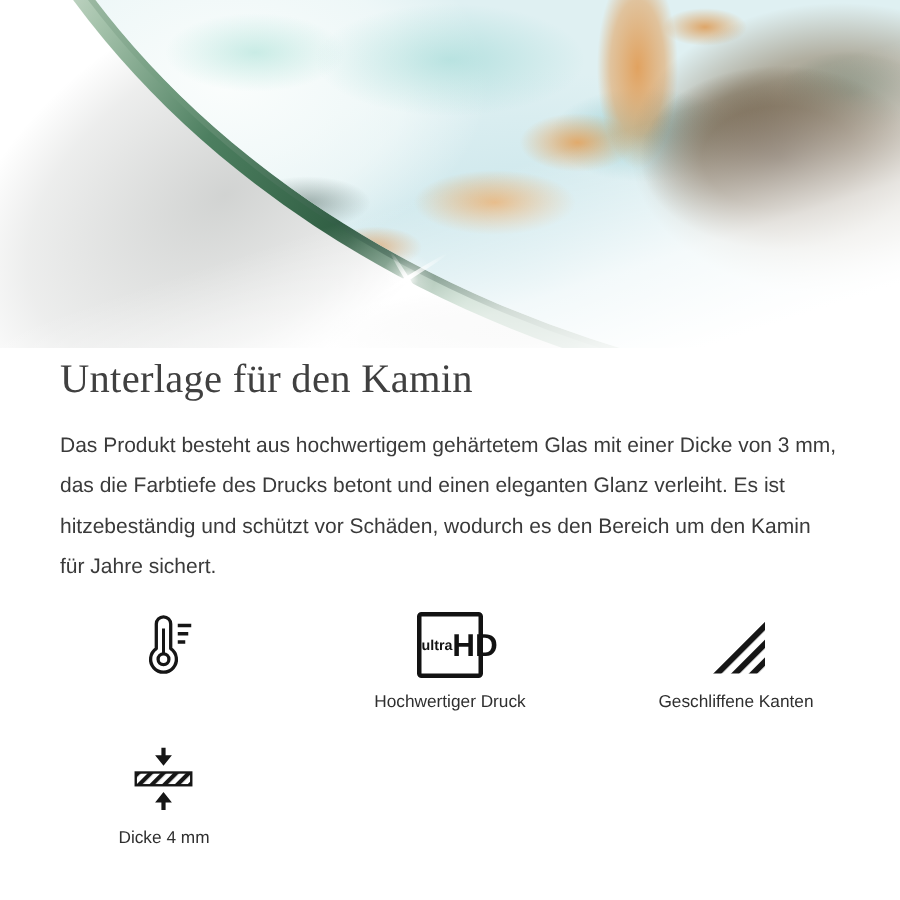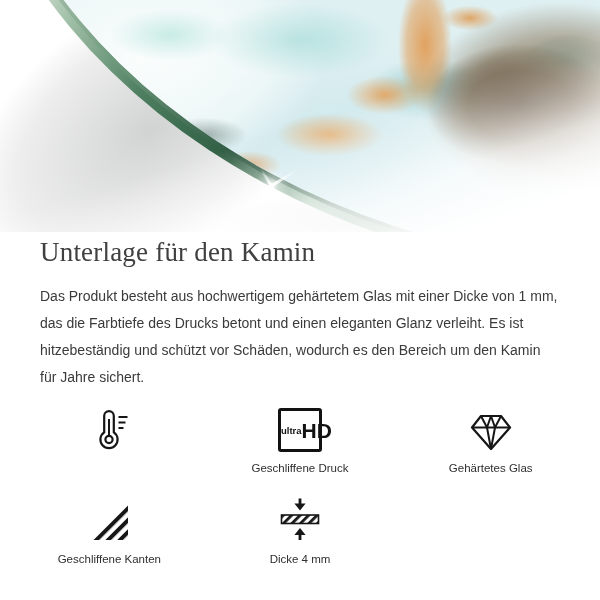--- a/index.html
+++ b/index.html
@@ -79,21 +79,21 @@
     <div class="hero-fade"></div>
     <div class="sparkle"></div>
   </div>
 
   <div class="content">
 
     <h1>
       <span>Unterlage für den Kamin</span><br>
     </h1>
 
-    <p class="desc">Das Produkt besteht aus hochwertigem gehärtetem Glas mit einer Dicke von 1 mm, das die Farbtiefe des Drucks betont und einen eleganten Glanz verleiht. Es ist hitzebeständig und schützt vor Schäden, wodurch es den Bereich um den Kamin für Jahre sichert.</p>
+    <p class="desc">Das Produkt besteht aus hochwertigem gehärtetem Glas mit einer Dicke von 3 mm, das die Farbtiefe des Drucks betont und einen eleganten Glanz verleiht. Es ist hitzebeständig und schützt vor Schäden, wodurch es den Bereich um den Kamin für Jahre sichert.</p>
 
     <div class="features">
 
       <div class="feature">
         <div class="icon-wrap">
           <svg class="icn" width="48" height="46" viewBox="0 0 48 46">
             <path d="M28.8 26.4 L28.8 10 A4.8 4.8 0 0 0 19.2 10 L19.2 26.4 A8.6 8.6 0 1 0 28.8 26.4 Z" fill="none" stroke="#161616" stroke-width="2.2" stroke-linejoin="round"></path>
             <circle cx="24" cy="33.5" r="3.6" fill="none" stroke="#161616" stroke-width="2.2"></circle>
             <line x1="24" y1="13" x2="24" y2="29.9" stroke="#161616" stroke-width="2"></line>
             <path d="M33.5 11 H42.5 M33.5 16.5 H40.5 M33.5 22 H38.5" stroke="#161616" stroke-width="2.2" fill="none"></path>
@@ -101,35 +101,24 @@
         </div>
       </div>
 
       <div class="feature">
         <div class="icon-wrap">
           <div class="uhd">
             <span class="t1">ultra</span>
             <span class="t2">HD</span>
           </div>
         </div>
-        <span class="feature-label">Geschliffene Druck</span>
+        <span class="feature-label">Hochwertiger Druck</span>
       </div>
 
 
-      <div class="feature">
-        <div class="icon-wrap">
-          <svg class="icn" width="48" height="44" viewBox="0 0 48 44">
-            <path d="M14 8 L34 8 L43 19.5 L24 41 L5 19.5 Z" fill="none" stroke="#161616" stroke-width="2.2" stroke-linejoin="round"></path>
-            <path d="M5 19.5 H43" stroke="#161616" stroke-width="2" fill="none"></path>
-            <path d="M14 8 L20 19.5 L24 8 L28 19.5 L34 8" fill="none" stroke="#161616" stroke-width="2" stroke-linejoin="round"></path>
-            <path d="M20 19.5 L24 41 M28 19.5 L24 41" fill="none" stroke="#161616" stroke-width="2"></path>
-          </svg>
-        </div>
-        <span class="feature-label">Gehärtetes Glas</span>
-      </div>
 
       <div class="feature">
         <div class="icon-wrap">
           <svg class="icn" width="44" height="44" viewBox="0 0 44 44">
             <defs>
               <pattern id="hatchE" patternUnits="userSpaceOnUse" width="8.4" height="8.4" patternTransform="rotate(45)">
                 <rect width="4" height="8.4" fill="#161616"></rect>
               </pattern>
             </defs>
             <path d="M4 41 L41 4 L41 41 Z" fill="url(#hatchE)"></path>

